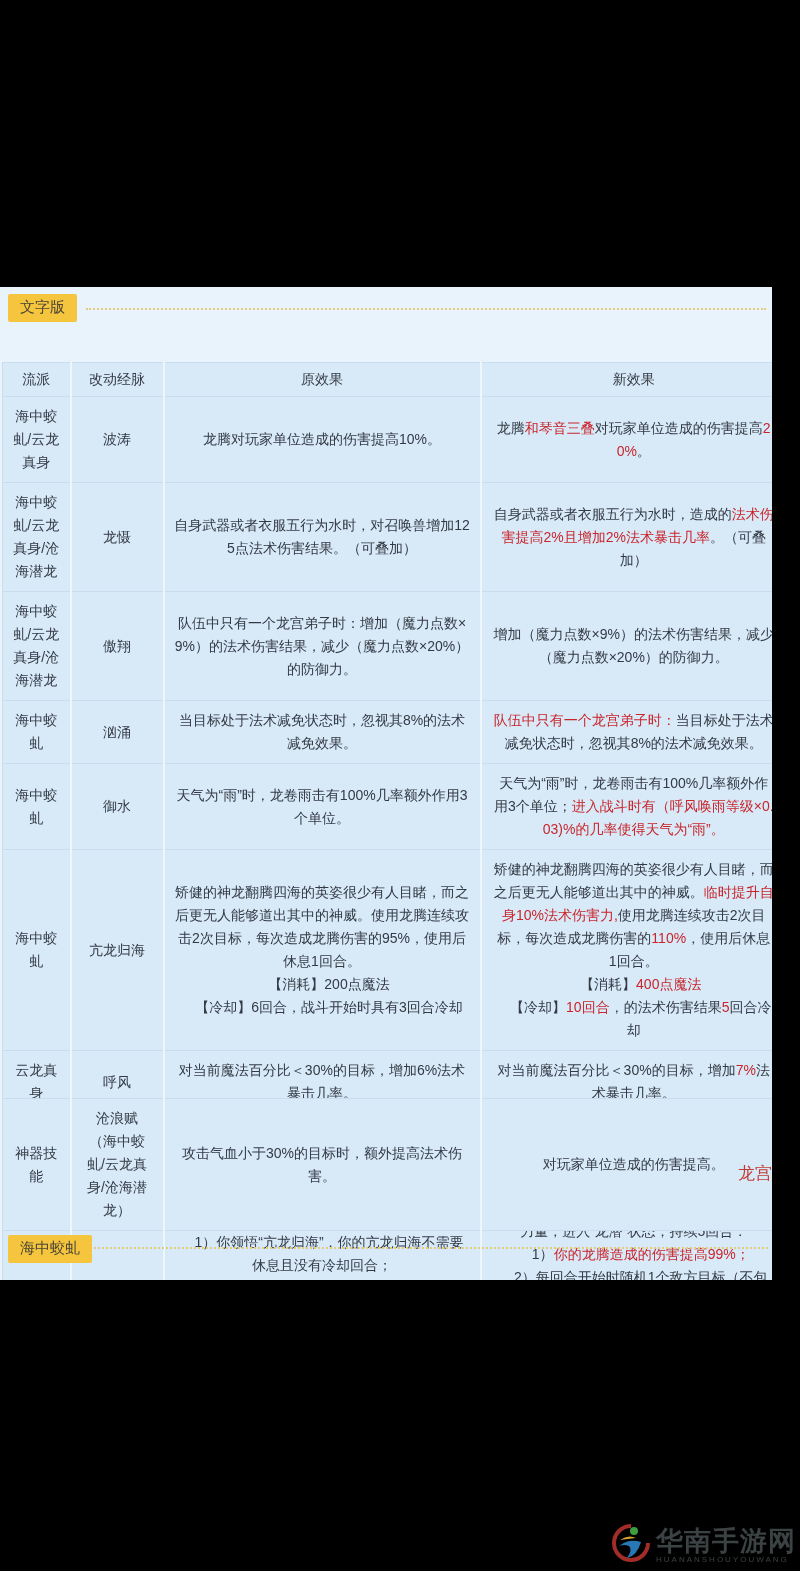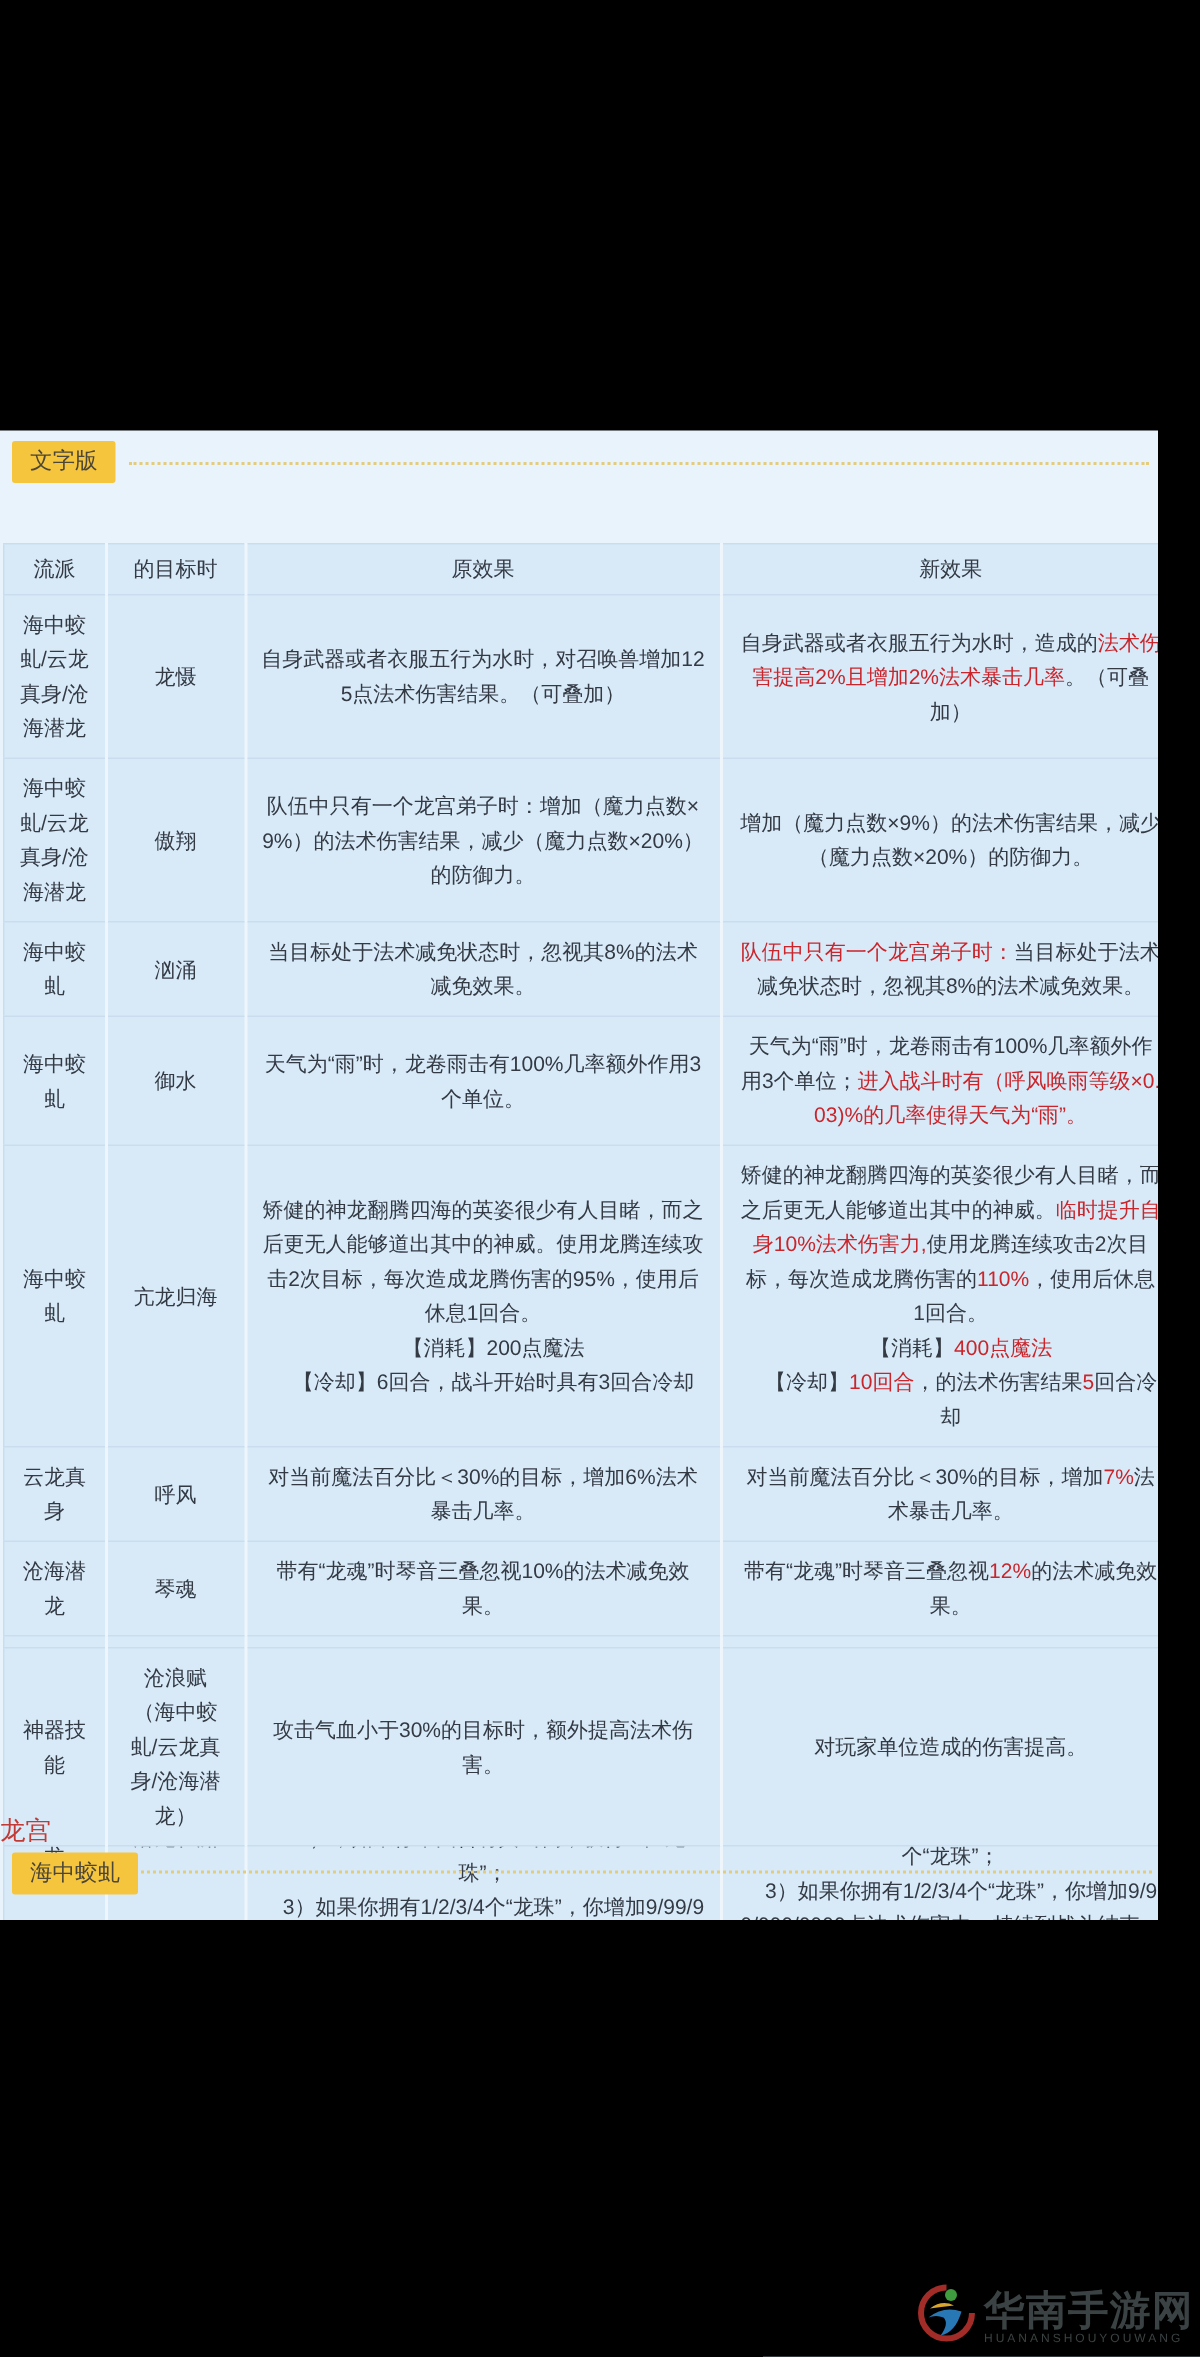--- a/index.html
+++ b/index.html
@@ -31,21 +31,21 @@
     display:inline-block;background:var(--highlight-yellow);color:#4c4636;
     font-size:15px;padding:4px 12px 5px 12px;border-radius:2px;
     position:absolute;z-index:2;
   }
   .label-top{top:7px;left:8px;}
   .label-bottom{top:948px;left:8px;}
   .dotline{position:absolute;border-top:2px dotted var(--dotline);z-index:1;}
   .dotline-top{top:21px;left:86px;right:6px;}
   .dotline-bottom{top:960px;left:90px;right:4px;}
   .footer-center{
-    position:absolute;top:922px;left:0;width:100%;text-align:left;
+    position:absolute;top:875px;left:0;width:100%;text-align:right;
     color:var(--footer-red);font-size:17px;z-index:2;
   }
   table{
     position:absolute;left:2px;width:782px;border-collapse:collapse;
     background:var(--table-bg);border:1px solid var(--cell-border);
     table-layout:fixed;
   }
   .table1{top:75px;}
   .table2{top:811px;}
   th,td{
@@ -79,23 +79,29 @@
   <table class="table1">
     <colgroup>
         <col style="width:68px">
         <col style="width:93px">
         <col style="width:317px">
         <col>
       </colgroup>
     <tbody>
         <tr>
       <th>流派</th>
-      <th>的目标时</th>
+      <th>改动经脉</th>
       <th>原效果</th>
       <th>新效果</th>
+    </tr>
+    <tr>
+      <td>海中蛟虬/云龙真身</td>
+      <td>波涛</td>
+      <td><span>龙腾对玩家单位造成的伤害提高10%。</span></td>
+      <td><span>龙腾</span><span class="red">和琴音三叠</span><span>对玩家单位造成的伤害提高</span><span class="red">20%</span><span>。</span></td>
     </tr>
     <tr>
       <td>海中蛟虬/云龙真身/沧海潜龙</td>
       <td>龙慑</td>
       <td><span>自身武器或者衣服五行为水时，对召唤兽增加125点法术伤害结果。（可叠加）</span></td>
       <td><span>自身武器或者衣服五行为水时，造成的</span><span class="red">法术伤害提高2%且增加2%法术暴击几率</span><span>。（可叠加）</span></td>
     </tr>
     <tr>
       <td>海中蛟虬/云龙真身/沧海潜龙</td>
       <td>傲翔</td>

